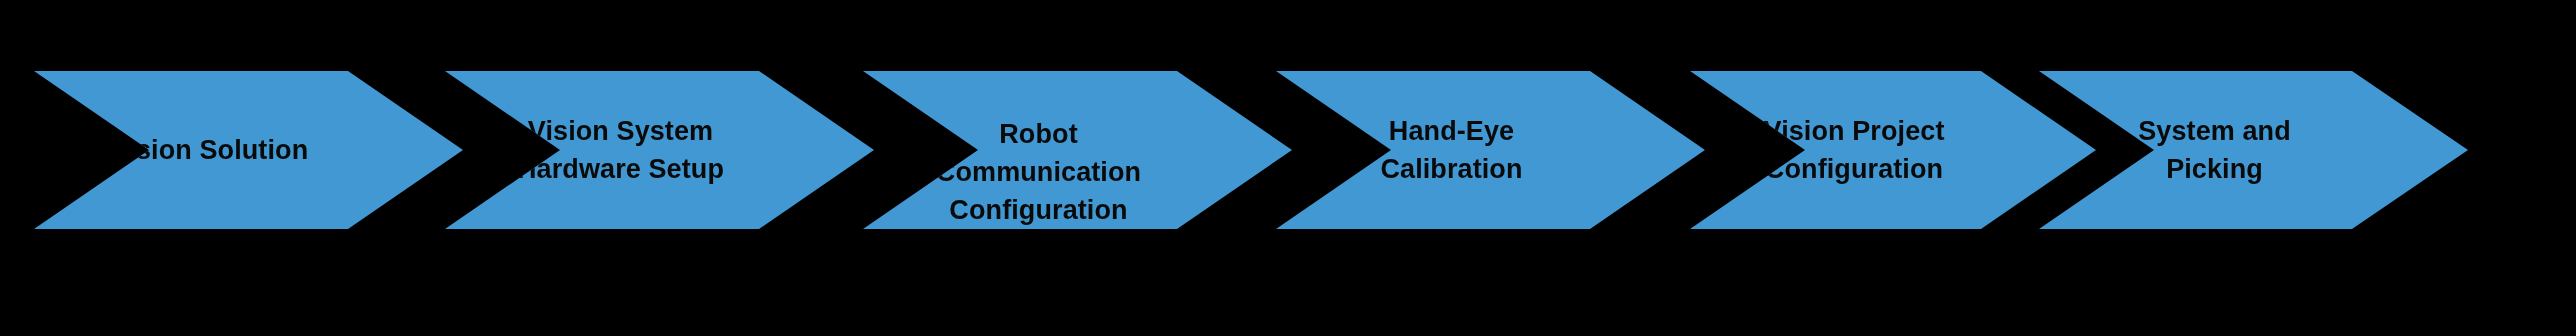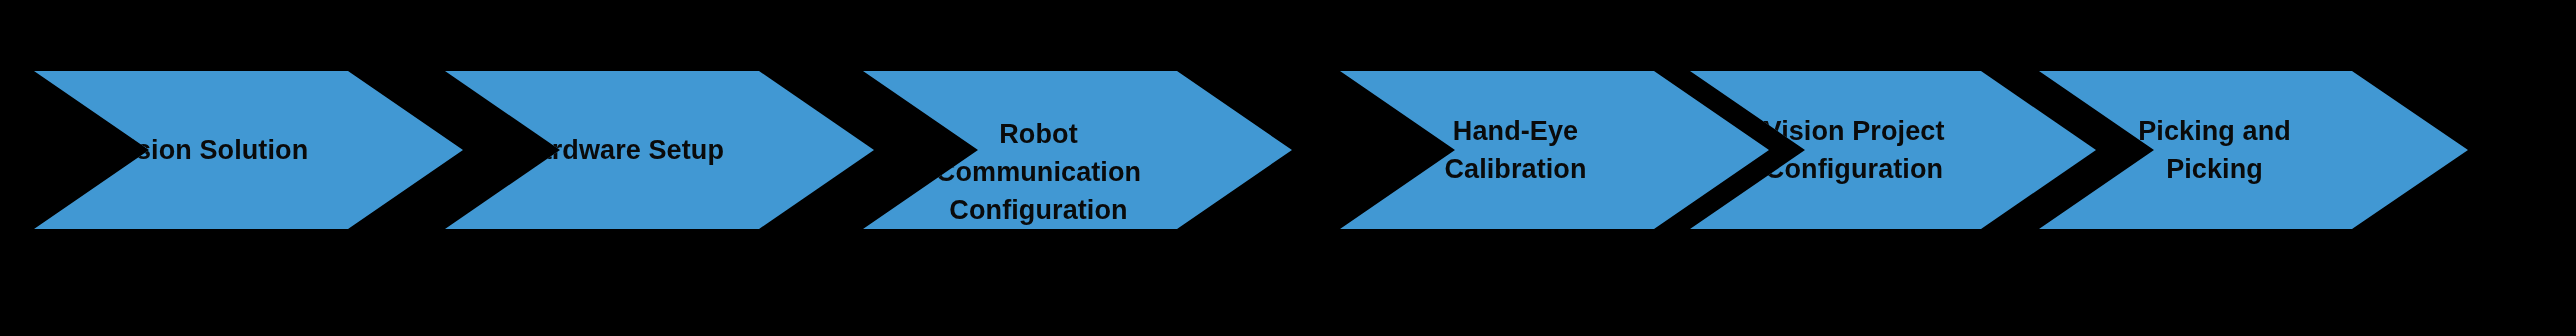--- a/index.html
+++ b/index.html
@@ -35,37 +35,38 @@
     line-height: 38px;
     font-weight: bold;
     letter-spacing: 0.1px;
     color: var(--text, #0a0a0a);
     white-space: nowrap;
   }
   
   .s1 { left: 34px;   width: 429px; clip-path: polygon(0 0, 314px 0, 100% 50%, 314px 100%, 0 100%, 115px 50%); }
   .s2 { left: 445px;  width: 429px; clip-path: polygon(0 0, 314px 0, 100% 50%, 314px 100%, 0 100%, 115px 50%); }
   .s3 { left: 863px; width: 429px; clip-path: polygon(0 0, 314px 0, 100% 50%, 314px 100%, 0 100%, 115px 50%); justify-content: flex-end; }
-  .s4 { left: 1340px; width: 429px; clip-path: polygon(0 0, 314px 0, 100% 50%, 314px 100%, 0 100%, 115px 50%); }
+  .s4 { left: 1276px; width: 429px; clip-path: polygon(0 0, 314px 0, 100% 50%, 314px 100%, 0 100%, 115px 50%); }
   .s5 { left: 1690px; width: 406px; clip-path: polygon(0 0, 291px 0, 100% 50%, 291px 100%, 0 100%, 115px 50%); }
   .s6 { left: 2039px; width: 429px; clip-path: polygon(0 0, 313px 0, 100% 50%, 313px 100%, 0 100%, 115px 50%); }
 </style>
 </head>
 <body>
 
 <div class="canvas">
 
   <div class="chevron s1">
     <div class="label">
       <span class="line">Vision Solution</span>
     </div>
   </div>
 
   <div class="chevron s2">
     <div class="label">
+      <span class="line">Vision System</span>
       <span class="line">Hardware Setup</span>
     </div>
   </div>
 
   <div class="chevron s3">
     <div class="label">
       <span class="line">Robot</span>
       <span class="line">Communication</span>
       <span class="line">Configuration</span>
     </div>
@@ -80,19 +81,19 @@
 
   <div class="chevron s5">
     <div class="label">
       <span class="line">Vision Project</span>
       <span class="line">Configuration</span>
     </div>
   </div>
 
   <div class="chevron s6">
     <div class="label">
-      <span class="line">Picking and</span>
+      <span class="line">System and</span>
       <span class="line">Picking</span>
     </div>
   </div>
 
 </div>
 
 
 </body></html>

